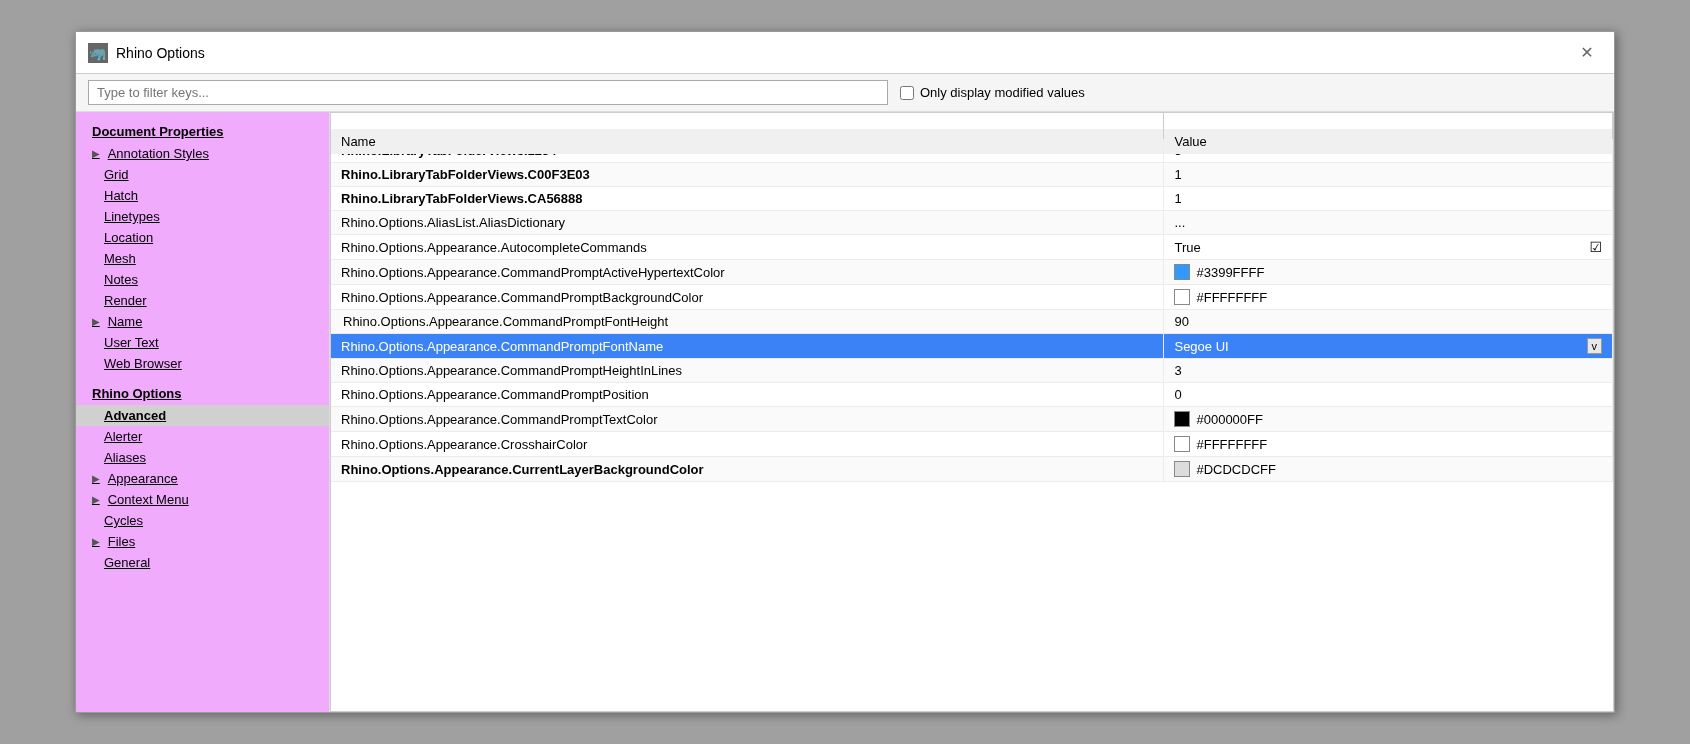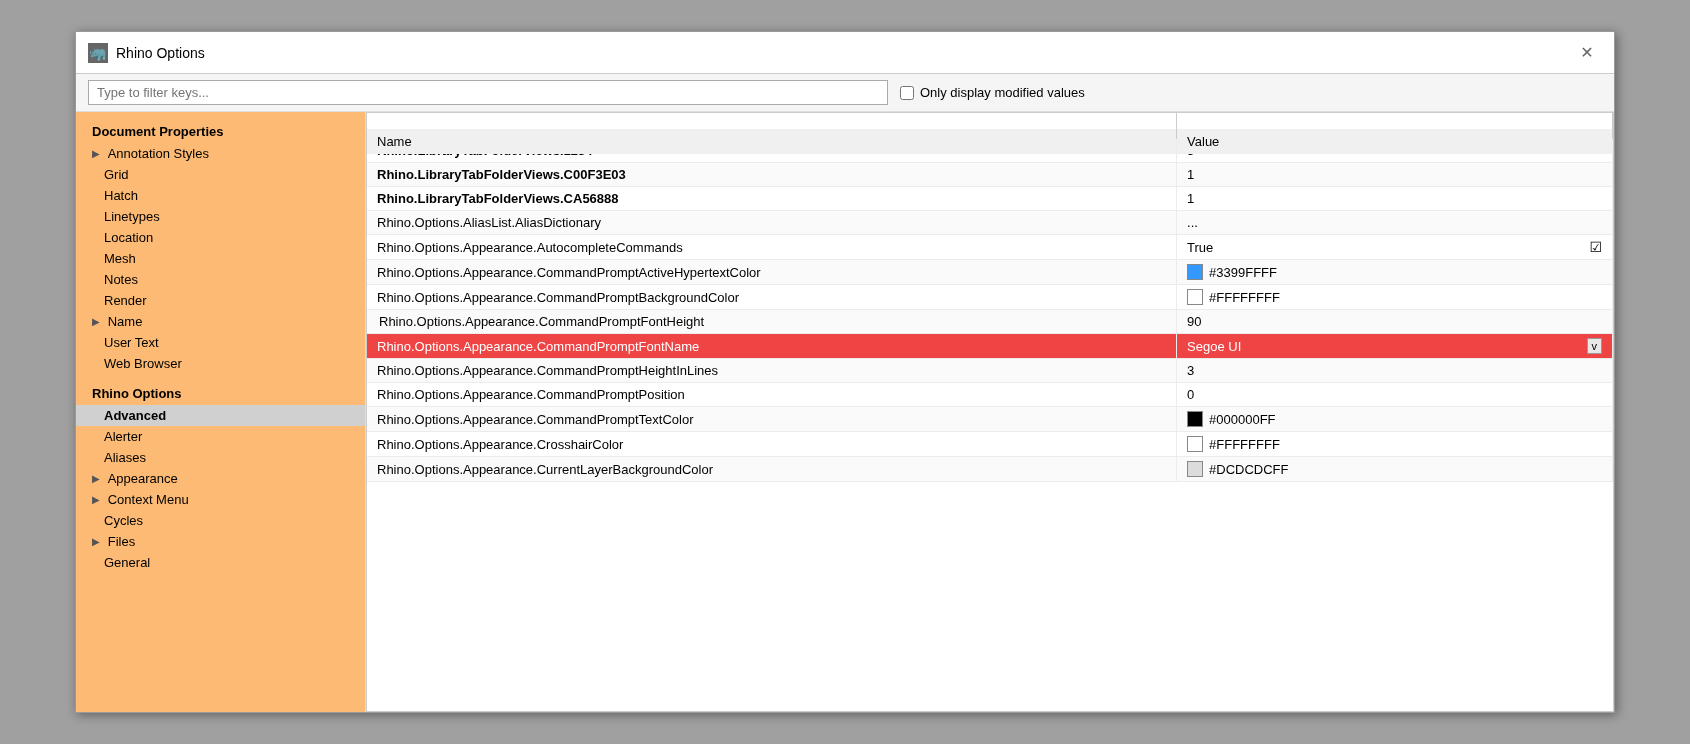--- a/index.html
+++ b/index.html
@@ -87,25 +87,26 @@
     .modified-check input[type="checkbox"] {
       width: 14px;
       height: 14px;
     }
     .main-area {
       display: flex;
       flex: 1;
       min-height: 600px;
     }
     .sidebar {
-      width: 290px;
-      background: #fdba74;
+      width: 254px;
+      background: #f0abfc;
       border-right: 1px solid #ddd;
       overflow-y: auto;
       padding: 8px 0;
+      text-decoration: underline;
     }
     .sidebar-section-header {
       font-weight: bold;
       padding: 4px 16px;
       color: #000;
       font-size: 13px;
     }
     .sidebar-item {
       padding: 3px 16px 3px 28px;
       cursor: pointer;
@@ -140,21 +141,21 @@
       background: #f0f0f0;
       border-bottom: 1px solid #ccc;
       border-right: 1px solid #ccc;
       padding: 5px 10px;
       text-align: left;
       font-weight: normal;
       position: sticky;
       top: 16px;
     }
     tbody tr:nth-child(even) { background: #fafafa; }
-    tbody tr.selected-row { background: #ef4444; color: #fff; }
+    tbody tr.selected-row { background: #3b82f6; color: #fff; }
     tbody tr.selected-row td { color: #fff; }
     td {
       padding: 4px 10px;
       border-bottom: 1px solid #ececec;
       border-right: 1px solid #ececec;
     }
     .name-col { width: 65%; font-weight: normal; }
     .color-swatch {
       display: inline-block;
       width: 16px;
@@ -384,21 +385,21 @@
               <tr>
                 <td style="font-weight: normal;">Rhino.Options.Appearance.CrosshairColor</td>
                 <td>
                   <div class="value-cell-inner">
                     <span class="color-swatch" style="background: rgb(255, 255, 255);"></span>
                     <span>#FFFFFFFF</span>
                   </div>
                 </td>
               </tr>
               <tr>
-                <td style="font-weight: normal;">Rhino.Options.Appearance.CurrentLayerBackgroundColor</td>
+                <td style="font-weight: bold;">Rhino.Options.Appearance.CurrentLayerBackgroundColor</td>
                 <td>
                   <div class="value-cell-inner">
                     <span class="color-swatch" style="background: rgb(220, 220, 220);"></span>
                     <span>#DCDCDCFF</span>
                   </div>
                 </td>
               </tr>
             </tbody>
         </table>
       </div>

